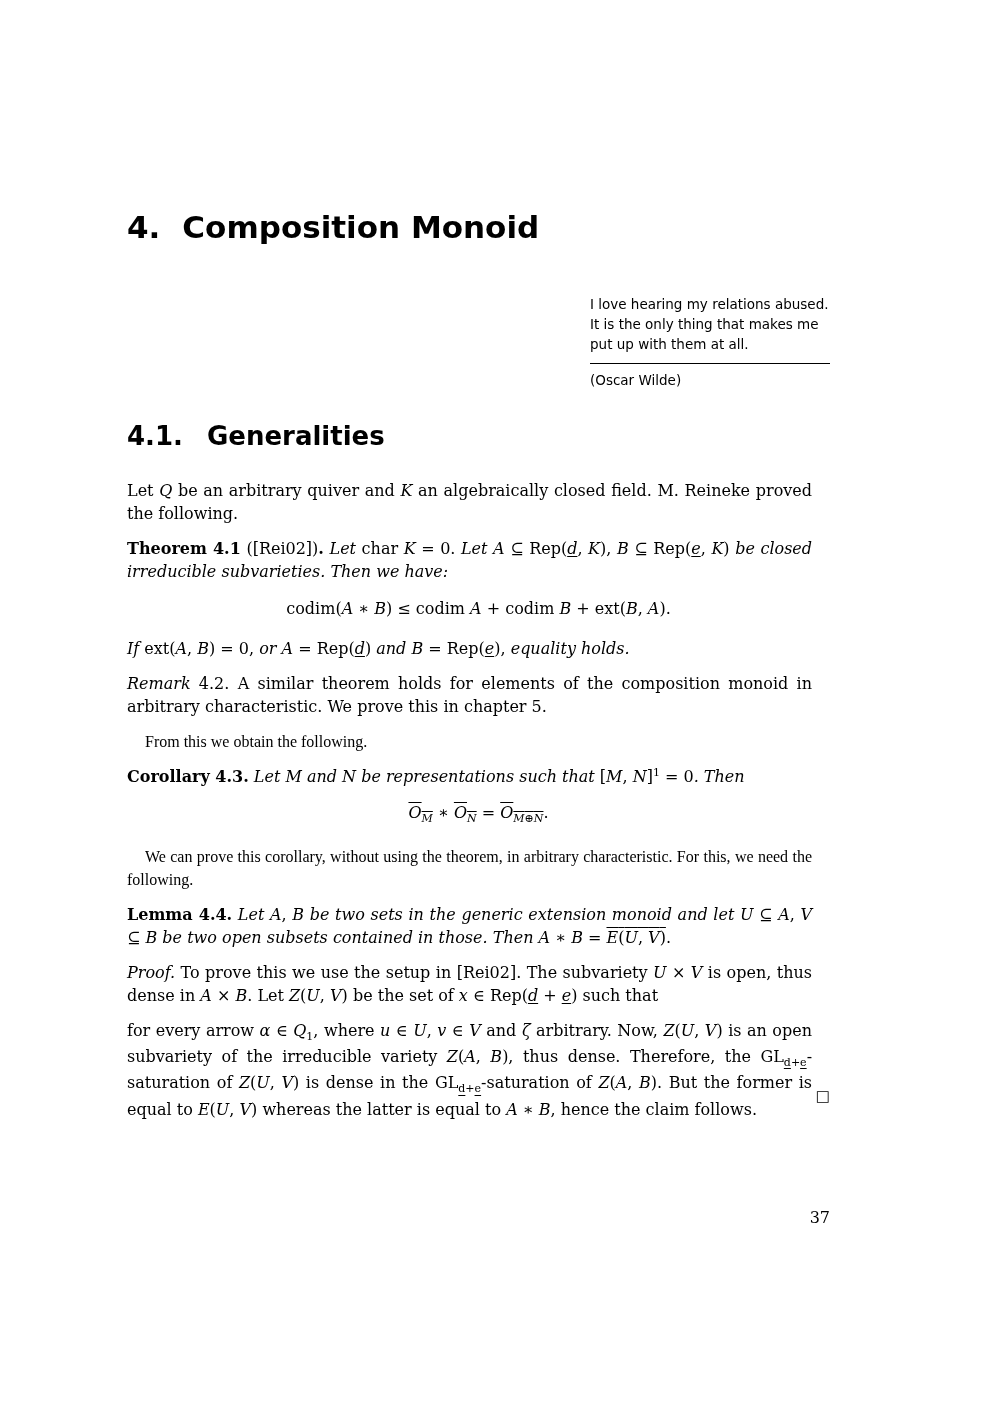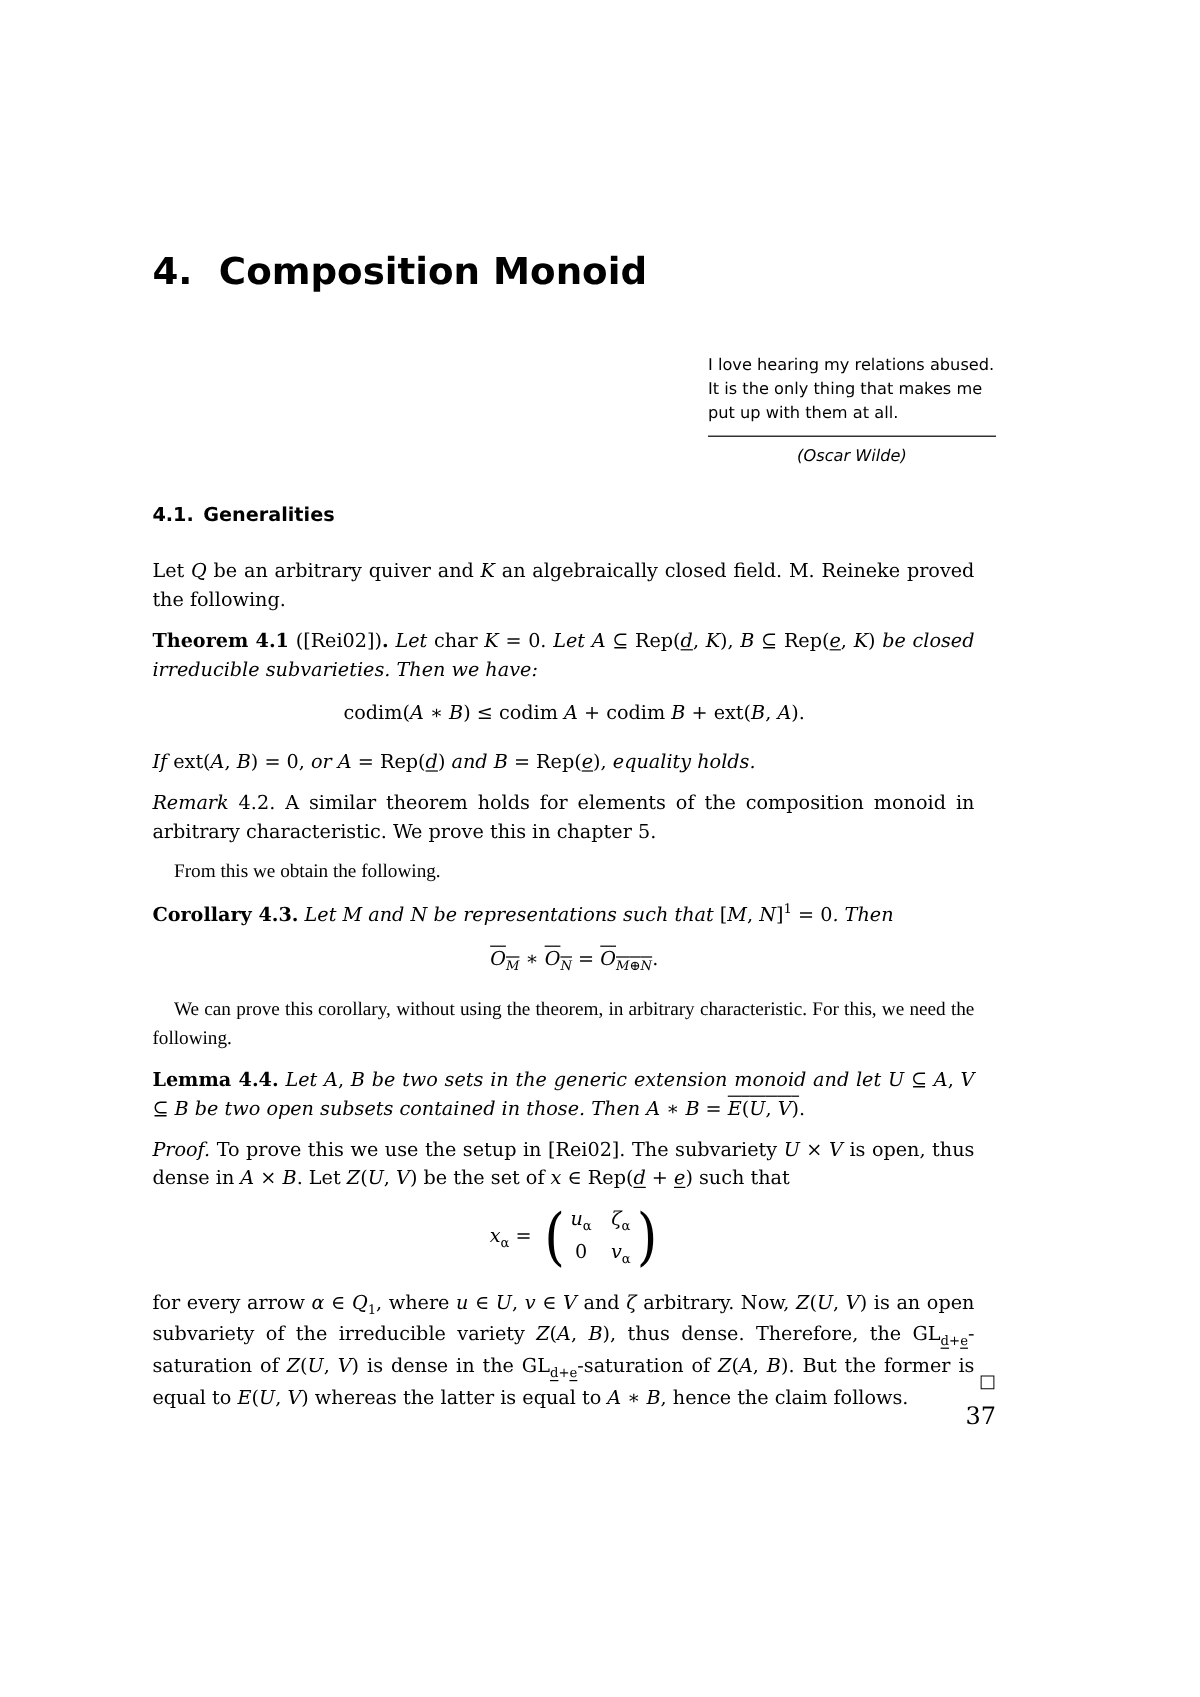--- a/index.html
+++ b/index.html
@@ -32,29 +32,28 @@
     font-size: 13.5px;
     line-height: 1.5;
     margin-bottom: 26px;
   }
   .epigraph-rule {
     border: none;
     border-top: 1px solid #000;
     margin: 9px 0 6px 0;
   }
   .epigraph-attrib {
-    font-style: italic;
-    text-align: center;
+    text-align: left;
   }
   .section-heading {
     font-family: "DejaVu Sans", sans-serif;
     font-weight: bold;
-    font-size: 16px;
+    font-size: 26px;
     display: flex;
-    gap: 8px;
+    gap: 24px;
     margin-bottom: 24px;
   }
   p.body { margin: 0 18px 11px 0; text-align: justify; }
   p.indent { text-indent: 18px; font-family: Liberation Serif, serif; }
   .display { text-align: center; margin: 13px 0 17px 0; }
   sub, sup { font-size: 11px; }
   u { text-underline-offset: 2px; }
   .ol { text-decoration: overline; }
   .matrix-display { display: flex; justify-content: center; margin: 10px 0 16px 0; }
   .matrix-row { display: inline-flex; align-items: center; }
@@ -66,22 +65,22 @@
     column-gap: 16px;
     row-gap: 1px;
     text-align: center;
     padding: 0 3px;
   }
   .qed-wrap { position: relative; }
   .qed { position: absolute; right: 0; bottom: 14px; font-size: 15px; }
   .page-number {
     position: absolute;
     right: 170px;
-    top: 1166px;
-    font-size: 20px;
+    top: 1206px;
+    font-size: 16px;
   }
 </style>
 </head>
 <body>
 
 <div class="page">
 
   <div class="chapter-heading">
     <span>4.</span>
     <span>Composition Monoid</span>
@@ -113,33 +112,20 @@
   <p class="body"><b>Corollary 4.3.</b> <i>Let M and N be representations such that</i> [<i>M</i>, <i>N</i>]<sup>1</sup> = 0<i>. Then</i></p>
 
   <div class="display"><span class="ol"><i>O</i><sub><i>M</i></sub></span> ∗ <span class="ol"><i>O</i><sub><i>N</i></sub></span> = <span class="ol"><i>O</i><sub><i>M</i>⊕<i>N</i></sub></span>.</div>
 
   <p class="body indent">We can prove this corollary, without using the theorem, in arbitrary characteristic. For this, we need the following.</p>
 
   <p class="body"><b>Lemma 4.4.</b> <i>Let A</i>, <i>B</i> <i>be two sets in the generic extension monoid and let U</i> ⊆ <i>A</i>, <i>V</i> ⊆ <i>B</i> <i>be two open subsets contained in those. Then A ∗ B</i> = <span class="ol"><i>E</i>(<i>U</i>, <i>V</i>)</span>.</p>
 
   <p class="body"><i>Proof.</i> To prove this we use the setup in [Rei02]. The subvariety <i>U</i> × <i>V</i> is open, thus dense in <i>A</i> × <i>B</i>. Let <i>Z</i>(<i>U</i>, <i>V</i>) be the set of <i>x</i> ∈ Rep(<u><i>d</i></u> + <u><i>e</i></u>) such that</p>
 
-  <div class="matrix-display">
-    <span class="matrix-row">
-      <span class="matrix-lhs"><i>x</i><sub>α</sub> =</span>
-      <span class="paren">(</span>
-      <span class="matrix-grid">
-        <span><i>u</i><sub>α</sub></span>
-        <span><i>ζ</i><sub>α</sub></span>
-        <span>0</span>
-        <span><i>v</i><sub>α</sub></span>
-      </span>
-      <span class="paren">)</span>
-    </span>
-  </div>
 
   <div class="qed-wrap">
     <p class="body">for every arrow <i>α</i> ∈ <i>Q</i><sub>1</sub>, where <i>u</i> ∈ <i>U</i>, <i>v</i> ∈ <i>V</i> and <i>ζ</i> arbitrary. Now, <i>Z</i>(<i>U</i>, <i>V</i>) is an open subvariety of the irreducible variety <i>Z</i>(<i>A</i>, <i>B</i>), thus dense. Therefore, the GL<sub><u>d</u>+<u>e</u></sub>-saturation of <i>Z</i>(<i>U</i>, <i>V</i>) is dense in the GL<sub><u>d</u>+<u>e</u></sub>-saturation of <i>Z</i>(<i>A</i>, <i>B</i>). But the former is equal to <i>E</i>(<i>U</i>, <i>V</i>) whereas the latter is equal to <i>A</i> ∗ <i>B</i>, hence the claim follows.</p>
     <span class="qed">□</span>
   </div>
 
   <div class="page-number">37</div>
 
 </div>
 

